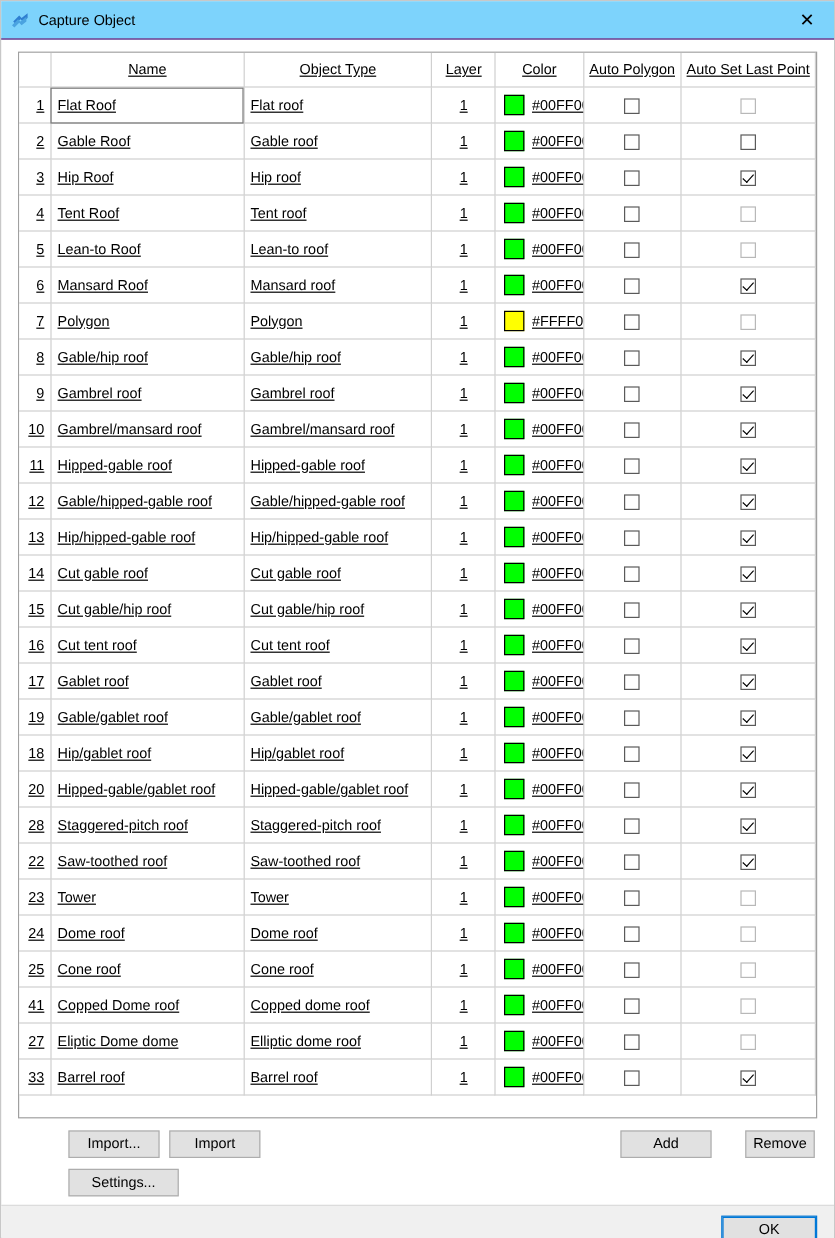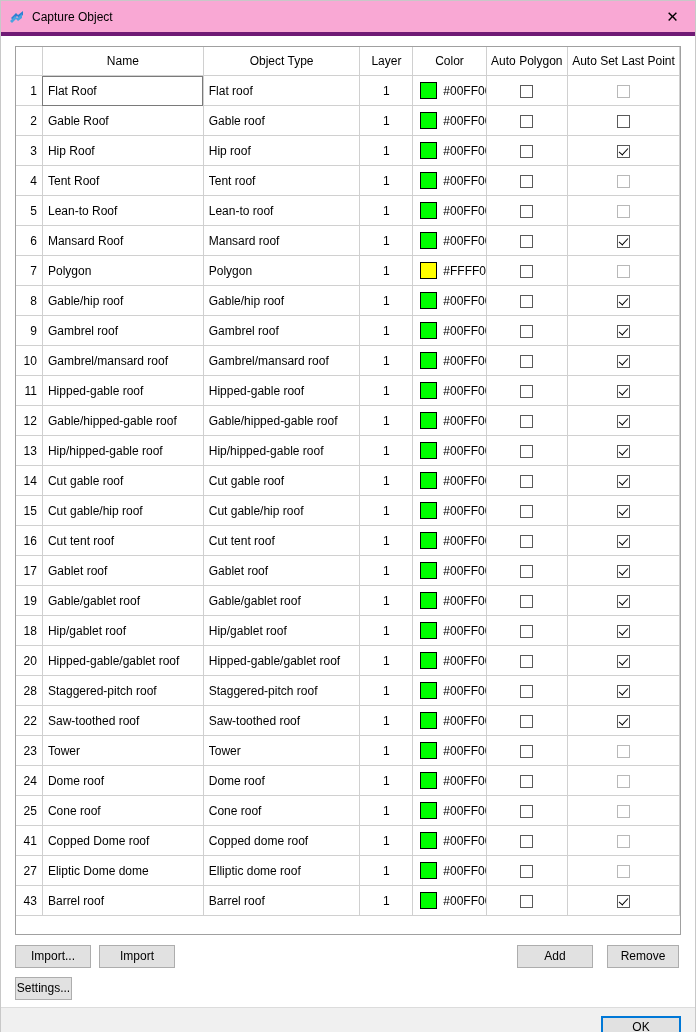--- a/index.html
+++ b/index.html
@@ -24,22 +24,22 @@
     background: #ffffff;
     display: flex;
     flex-direction: column;
   }
   
   .titlebar {
     height: 31px;
     flex: 0 0 31px;
     display: flex;
     align-items: center;
-    background: #f9a8d4;
-    border-bottom: 4px solid #701a75;
+    background: #7dd3fc;
+    border-bottom: 1px solid #701a75;
     padding-left: 8px;
   }
   .title-icon {
     width: 16px;
     height: 16px;
     margin-right: 7px;
     flex: 0 0 16px;
     position: relative;
   }
   .title-icon svg { display: block; }
@@ -74,20 +74,21 @@
     background: #ffffff;
     height: 889px;
     box-sizing: border-box;
     overflow: hidden;
   }
   table.grid {
     border-collapse: collapse;
     width: 100%;
     table-layout: fixed;
     font-size: 12px;
+    text-decoration: underline;
   }
   table.grid th {
     background: #ffffff;
     border-right: 1px solid #d0d0d0;
     border-bottom: 1px solid #d0d0d0;
     font-weight: normal;
     height: 28px;
     padding: 0 4px;
     text-align: center;
     color: #000;
@@ -174,36 +175,37 @@
     background: #e1e1e1;
     border: 1px solid #adadad;
     font-family: "Liberation Sans", sans-serif;
     font-size: 12px;
     color: #000;
     height: 23px;
     box-sizing: border-box;
     text-align: center;
     line-height: 21px;
     cursor: default;
+    margin-left: 42px;
   }
   .btnrow {
     position: relative;
     height: 30px;
     margin-top: 10px;
   }
   .btnrow2 {
     position: relative;
     height: 30px;
     margin-top: 2px;
   }
   .b-import  { position:absolute; left:0px;   top:0; width:76px; }
   .b-reset   { position:absolute; left:84px;  top:0; width:76px; }
   .b-add     { position:absolute; right:88px; top:0; width:76px; }
-  .b-remove  { position:absolute; right:2px;  top:0; width:72px; }
-  .b-settings{ position:absolute; left:0px;   top:0; width:57px; }
+  .b-remove  { position:absolute; right:2px;  top:0; width:58px; }
+  .b-settings{ position:absolute; left:0px;   top:0; width:92px; }
 
   .footer {
     flex: 0 0 38px;
     border-top: 1px solid #dcdcdc;
     background: #f0f0f0;
     position: relative;
   }
   .b-ok {
     position: absolute;
     right: 14px;
@@ -632,21 +634,21 @@
               <td>
                 <div class="color-cell">
                   <span class="swatch" style="background: rgb(0, 255, 0);"></span>
                   <span class="swatch-label">#00FF00</span>
                 </div>
               </td>
               <td class="center"><span class="chk"></span></td>
               <td class="center"><span class="chk disabled"></span></td>
             </tr>
             <tr>
-              <td class="idx">43</td>
+              <td class="idx">33</td>
               <td>Barrel roof</td>
               <td>Barrel roof</td>
               <td class="layer">1</td>
               <td>
                 <div class="color-cell">
                   <span class="swatch" style="background: rgb(0, 255, 0);"></span>
                   <span class="swatch-label">#00FF00</span>
                 </div>
               </td>
               <td class="center"><span class="chk"></span></td>

